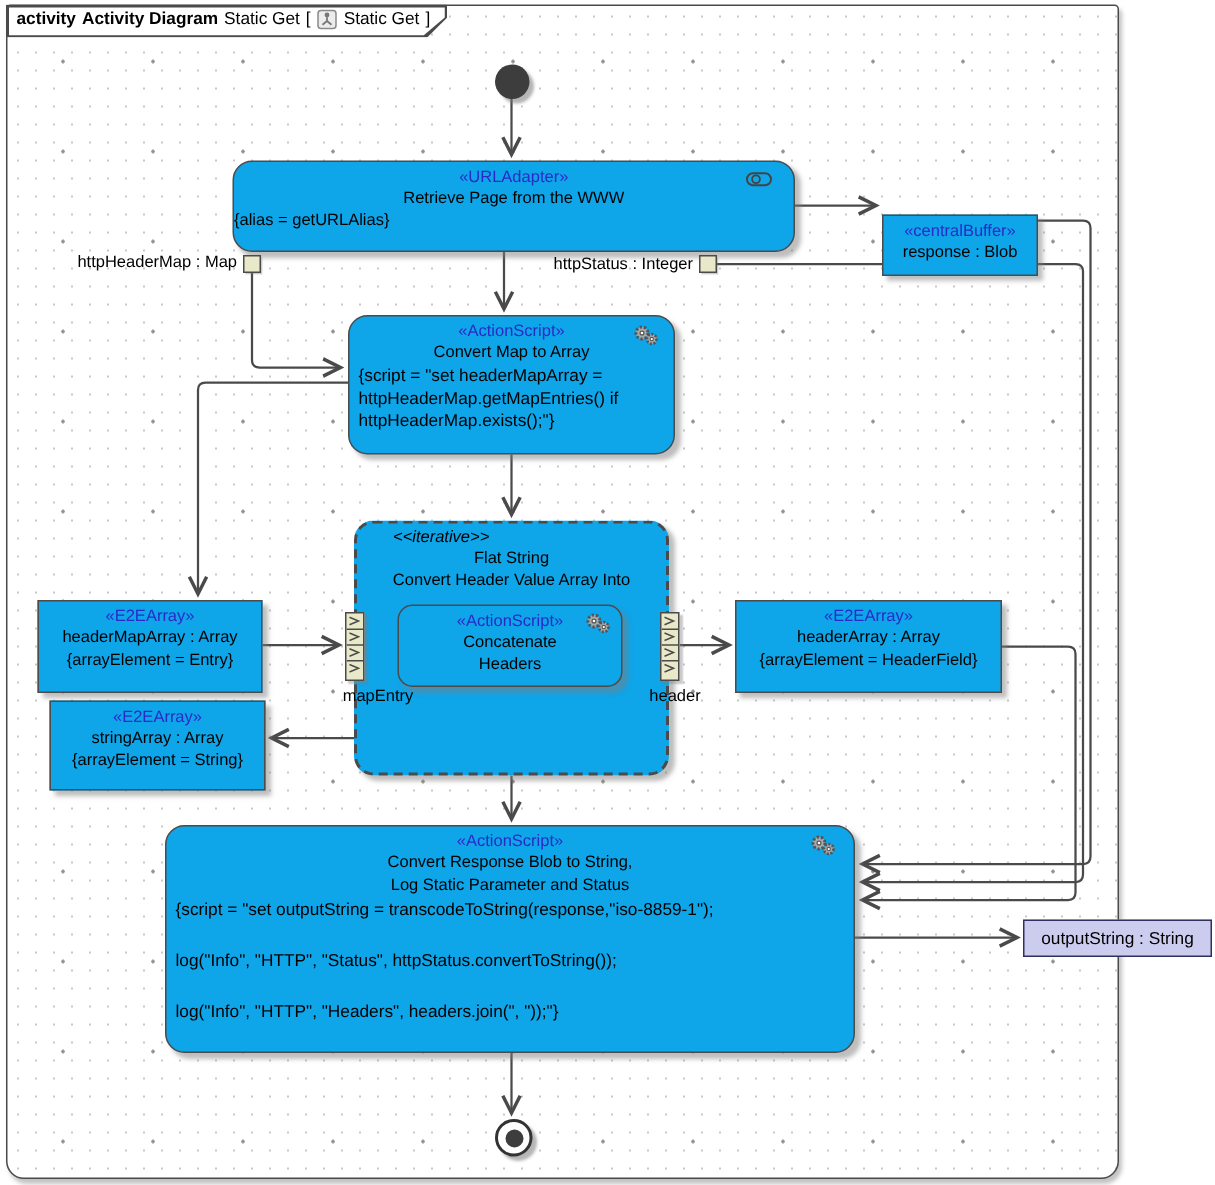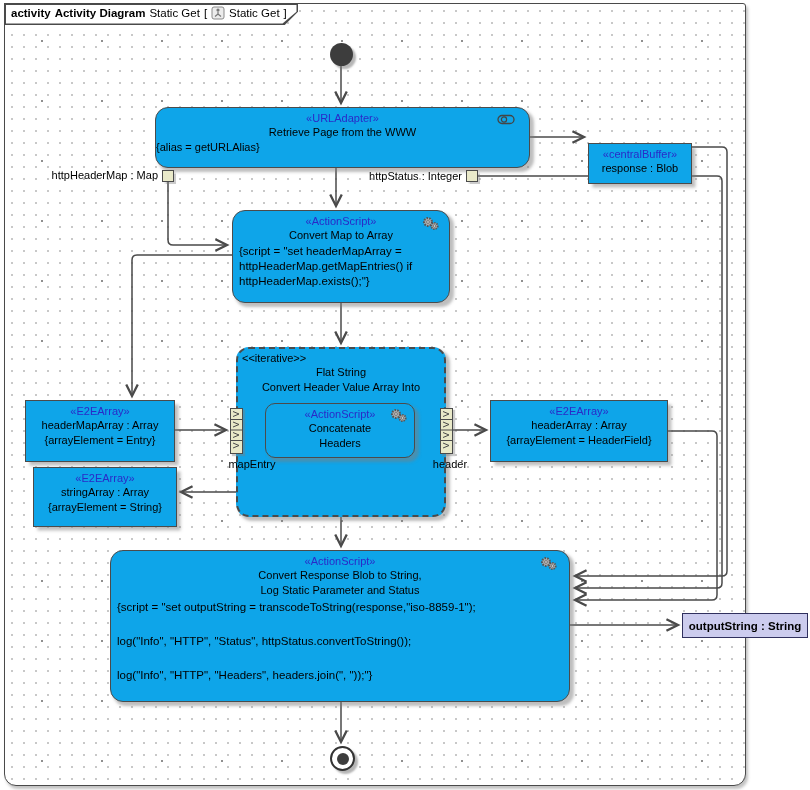--- a/index.html
+++ b/index.html
@@ -43,21 +43,21 @@
   
   .initial{position:absolute;left:330px;top:43px;width:23px;height:23px;border-radius:50%;
        background:#3d3d3d;box-shadow:3px 3px 2px rgba(120,120,120,.55);}
   .final-outer{position:absolute;left:330px;top:746px;width:25px;height:25px;border-radius:50%;
        background:#fff;border:2px solid #333;box-sizing:border-box;
        box-shadow:3px 3px 2px rgba(120,120,120,.55);display:flex;align-items:center;justify-content:center;}
   .final-inner{width:12px;height:12px;border-radius:50%;background:#3d3d3d;}
   
   .output-node{position:absolute;left:682px;top:613px;width:126px;height:25px;background:#ccccee;
        border:1.5px solid #30305e;box-sizing:border-box;display:flex;align-items:center;
-       justify-content:center;font-weight:bold;font-size:11.5px;}
+       justify-content:center;font-weight:normal;font-size:11.5px;}
   svg.wires{position:absolute;left:0;top:0;pointer-events:none;}
   .region{border:2px dashed #4a4a4a;}
 </style>
 </head>
 <body>
 
 <div id="canvas">
 
   <div class="frame"></div>
 
@@ -143,21 +143,21 @@
       <svg width="19" height="15">
           <circle cx="7" cy="6" r="4" fill="#a9a9a9" stroke="#555" stroke-width="2" stroke-dasharray="1.6,1.2"></circle>
           <circle cx="7" cy="6" r="1.3" fill="#fff" stroke="#555" stroke-width=".8"></circle>
           <circle cx="13.5" cy="10" r="3.2" fill="#a9a9a9" stroke="#555" stroke-width="1.8" stroke-dasharray="1.4,1"></circle>
           <circle cx="13.5" cy="10" r="1.1" fill="#fff" stroke="#555" stroke-width=".7"></circle>
         </svg>
     </span>
   </div>
 
   <div class="node rounded region" style="left:236px;top:347px;width:210px;height:170px;">
-    <div style="padding:3px 0 0 4px;line-height:13px;">&lt;&lt;iterative&gt;&gt;</div>
+    <div style="padding:3px 0 0 24px;line-height:13px;font-style:italic;">&lt;&lt;iterative&gt;&gt;</div>
     <div class="title">Flat String</div>
     <div class="title">Convert Header Value Array Into</div>
   </div>
 
   <div class="node rounded" style="left:265px;top:403px;width:150px;height:55px;border-radius:10px;">
     <div class="stereo">«ActionScript»</div>
     <div class="title">Concatenate</div>
     <div class="title">Headers</div>
     <span class="gears" style="right:6px;top:4px;">
       <svg width="19" height="15">

